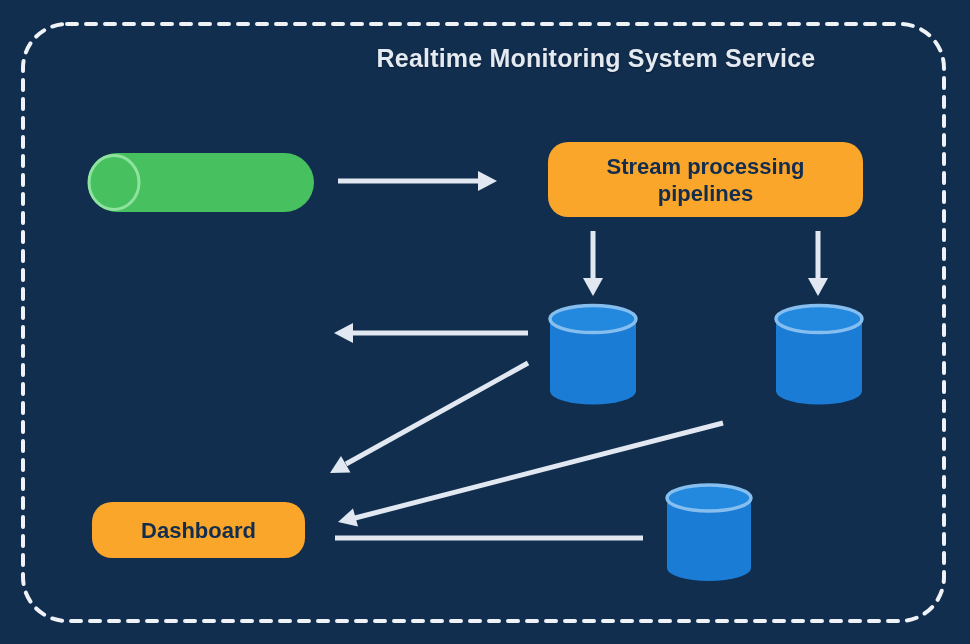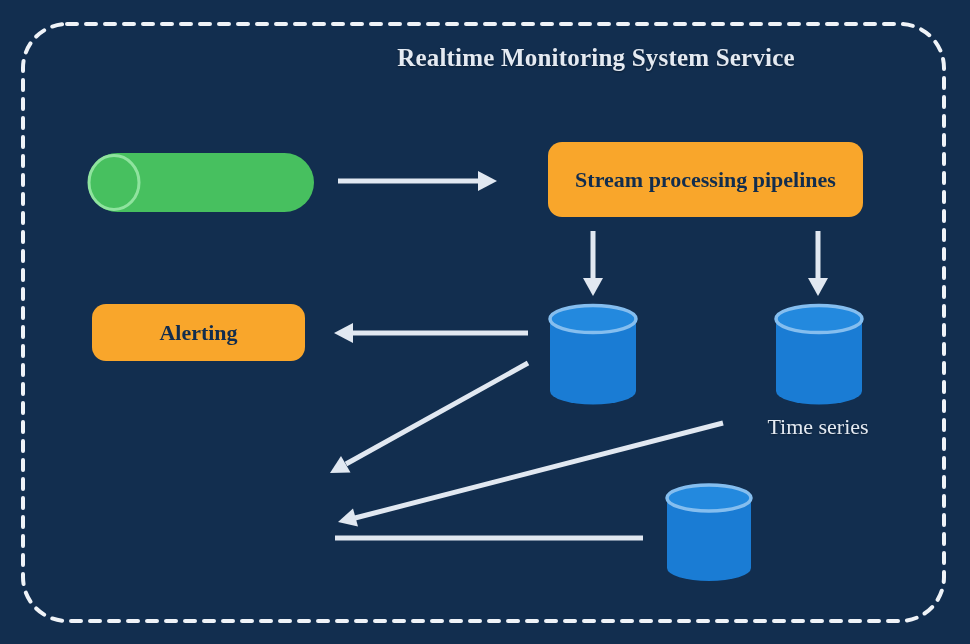--- a/index.html
+++ b/index.html
@@ -14,21 +14,21 @@
     --arrow:#E1E8F1;
     --text-light:#E4EAF2;
     --text-dark:#122D4E;
   }
   html,body{margin:0;padding:0;background:#0d2440;}
   .stage{
     position:relative;
     width:970px;height:644px;
     background:var(--background);
     overflow:hidden;
-    font-family:Liberation Serif, serif;
+    font-family:Liberation Sans, sans-serif;
   }
   .overlay{position:absolute;left:0;top:0;z-index:1;}
   .node,.label{position:absolute;z-index:2;box-sizing:border-box;}
   .label{
     color:var(--text-light);
     text-align:center;
     font-size:22px;
     line-height:26px;
     text-shadow:0 1px 2px rgba(0,0,0,.35);
     white-space:nowrap;
@@ -37,21 +37,21 @@
     position:absolute;z-index:2;
     left:256px;top:44px;width:680px;
     text-align:center;
     color:var(--text-light);
     font-size:25px;font-weight:bold;
     letter-spacing:.2px;
     text-shadow:0 1px 2px rgba(0,0,0,.4);
   }
   .orange-box{
     background:var(--node-orange);
-    border-radius:14px;
+    border-radius:20px;
     display:flex;align-items:center;justify-content:center;
     color:var(--text-dark);
     font-size:22px;font-weight:bold;
     text-align:center;
     line-height:27px;
   }
   .orange-box .inner{max-width:262px;}
   .cyl{position:absolute;z-index:2;}
   .db-body{fill:var(--db-blue,#1A7CD4);}
   .db-top{fill:var(--db-blue-top,#2389DE);stroke:var(--db-blue-stroke,#85BEEF);stroke-width:3.5;}
@@ -94,34 +94,33 @@
 
   <svg class="cyl" style="left:86px;top:151px;" width="230" height="63" viewBox="0 0 230 63">
     <rect class="q-body" x="2" y="2" width="226" height="59" rx="29.5"></rect>
     <ellipse class="q-cap" cx="28" cy="31.5" rx="25" ry="27"></ellipse>
   </svg>
 
   <div class="node orange-box" style="left:548px;top:142px;width:315px;height:75px;">
     <div class="inner">Stream processing pipelines</div>
   </div>
 
-  <div class="node orange-box" style="left:92px;top:304px;width:213px;height:57px;">
-    <div class="inner">Alerting</div>
-  </div>
 
   <svg class="cyl" style="left:546px;top:302px;" width="94" height="106" viewBox="0 0 94 106">
     <path class="db-body" d="M4 17 L4 89 A43 13.5 0 0 0 90 89 L90 17 Z"></path>
     <ellipse class="db-top" cx="47" cy="17" rx="43" ry="13.5"></ellipse>
   </svg>
 
   <svg class="cyl" style="left:772px;top:302px;" width="94" height="106" viewBox="0 0 94 106">
     <path class="db-body" d="M4 17 L4 89 A43 13.5 0 0 0 90 89 L90 17 Z"></path>
     <ellipse class="db-top" cx="47" cy="17" rx="43" ry="13.5"></ellipse>
   </svg>
-  <div class="label" style="left:718px;top:414px;width:200px;">Time series</div>
 
+  <div class="node orange-box" style="left:92px;top:502px;width:213px;height:56px;">
+    <div class="inner">Dashboard</div>
+  </div>
 
   <svg class="cyl" style="left:663px;top:482px;" width="92" height="102" viewBox="0 0 92 102">
     <path class="db-body" d="M4 16 L4 86 A42 13 0 0 0 88 86 L88 16 Z"></path>
     <ellipse class="db-top" cx="46" cy="16" rx="42" ry="13"></ellipse>
   </svg>
 
 </div>
 
 </body></html>

